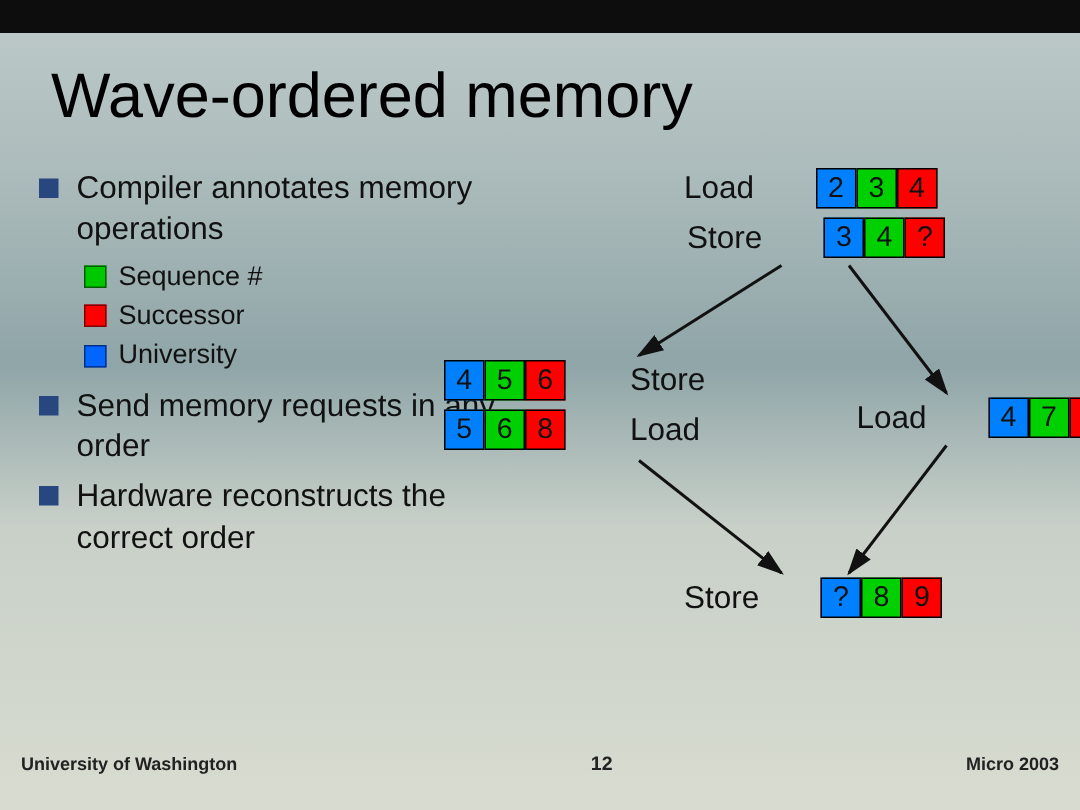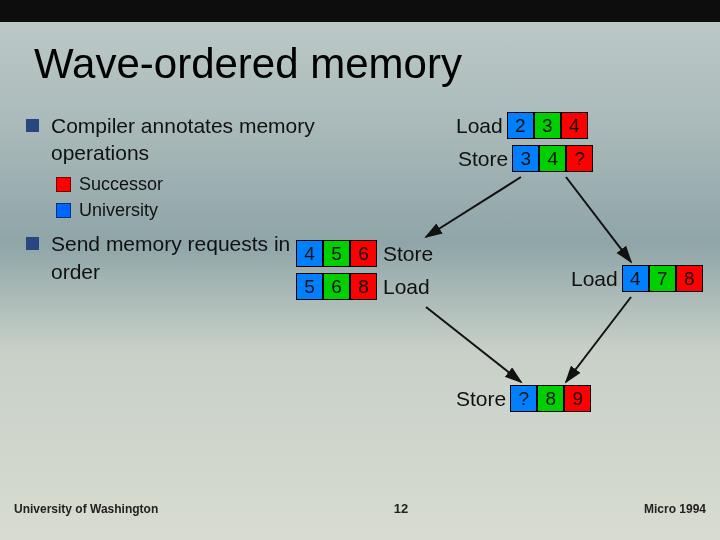--- a/index.html
+++ b/index.html
@@ -31,21 +31,21 @@
   .sq-main {
     display: inline-block; width: 13px; height: 13px;
     background: #29477f; margin: 7px 12px 0 0; flex-shrink: 0;
   }
   .sub { margin-left: 30px; font-size: 18px; }
   .sub .row { display: flex; align-items: center; margin: 3px 0; }
   .sq-g { display:inline-block; width:15px; height:15px; background:#00c800; margin-right:8px; border:1px solid #006000;}
   .sq-r { display:inline-block; width:15px; height:15px; background:#ff0000; margin-right:8px; border:1px solid #800000;}
   .sq-b { display:inline-block; width:15px; height:15px; background:#0066ff; margin-right:8px; border:1px solid #003088;}
   .diagram { position:absolute; left:270px; top:-5px; width:430px; height:380px; }
-  .op { position:absolute; display:flex; align-items:center; font-size:21px; color:#111; }
+  .op { position:absolute; display:flex; align-items:center; font-size:21px; color:#111;gap:37px; }
   .cells { display:flex; margin-left:4px; }
   .cell { width:27px; height:27px; display:flex; align-items:center; justify-content:center; font-size:19px; color:#111; font-weight:normal; }
   .cB { background:#0080ff; border:1px solid #000;}
   .cG { background:#00d000; border:1px solid #000;}
   .cR { background:#ff0000; border:1px solid #000;}
   .cells-left { margin-right:6px; margin-left:0; }
   svg.lines { position:absolute; left:0; top:0; width:430px; height:380px; }
   .footer {
     position:absolute; bottom:0; left:0; right:0;
     display:flex; justify-content:space-between; align-items:center;
@@ -61,31 +61,39 @@
 
 <div class="content">
 
   <div class="bullets">
     <div class="b1">
       <span class="sq-main"></span>
       <span>Compiler annotates memory operations</span>
     </div>
     <div class="sub">
       <div class="row">
+        <span class="sq-g"></span>
+        <span>Sequence #</span>
+      </div>
+      <div class="row">
         <span class="sq-r"></span>
         <span>Successor</span>
       </div>
       <div class="row">
         <span class="sq-b"></span>
         <span>University</span>
       </div>
     </div>
     <div class="b1" style="margin-top:8px">
       <span class="sq-main"></span>
       <span>Send memory requests in any order</span>
+    </div>
+    <div class="b1">
+      <span class="sq-main"></span>
+      <span>Hardware reconstructs the correct order</span>
     </div>
   </div>
 
   <div class="diagram">
     <svg class="lines">
       <defs>
         <marker id="ah" markerWidth="10" markerHeight="10" refX="8" refY="3" orient="auto">
           <path d="M0,0 L9,3 L0,6 Z" fill="#111"></path>
         </marker>
       </defs>
@@ -147,14 +155,14 @@
         <div class="cell cG">8</div>
         <div class="cell cR">9</div>
       </div>
     </div>
   </div>
 </div>
 
 <div class="footer">
   <span>University of Washington</span>
   <span class="pagenum">12</span>
-  <span>Micro 1994</span>
+  <span>Micro 2003</span>
 </div>
 
 </body></html>

